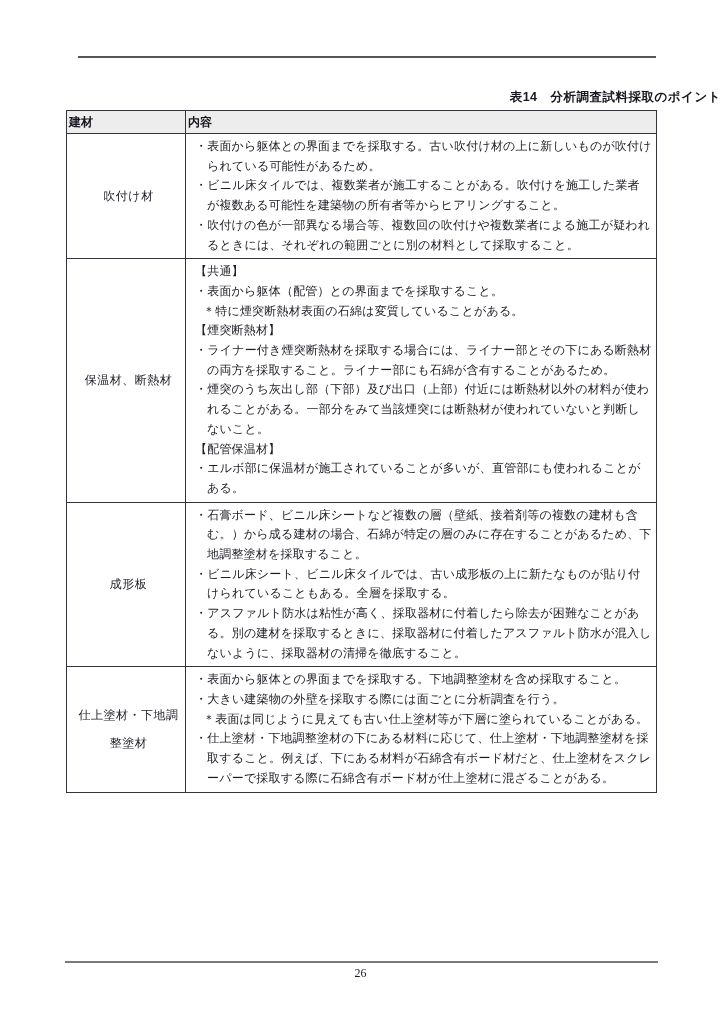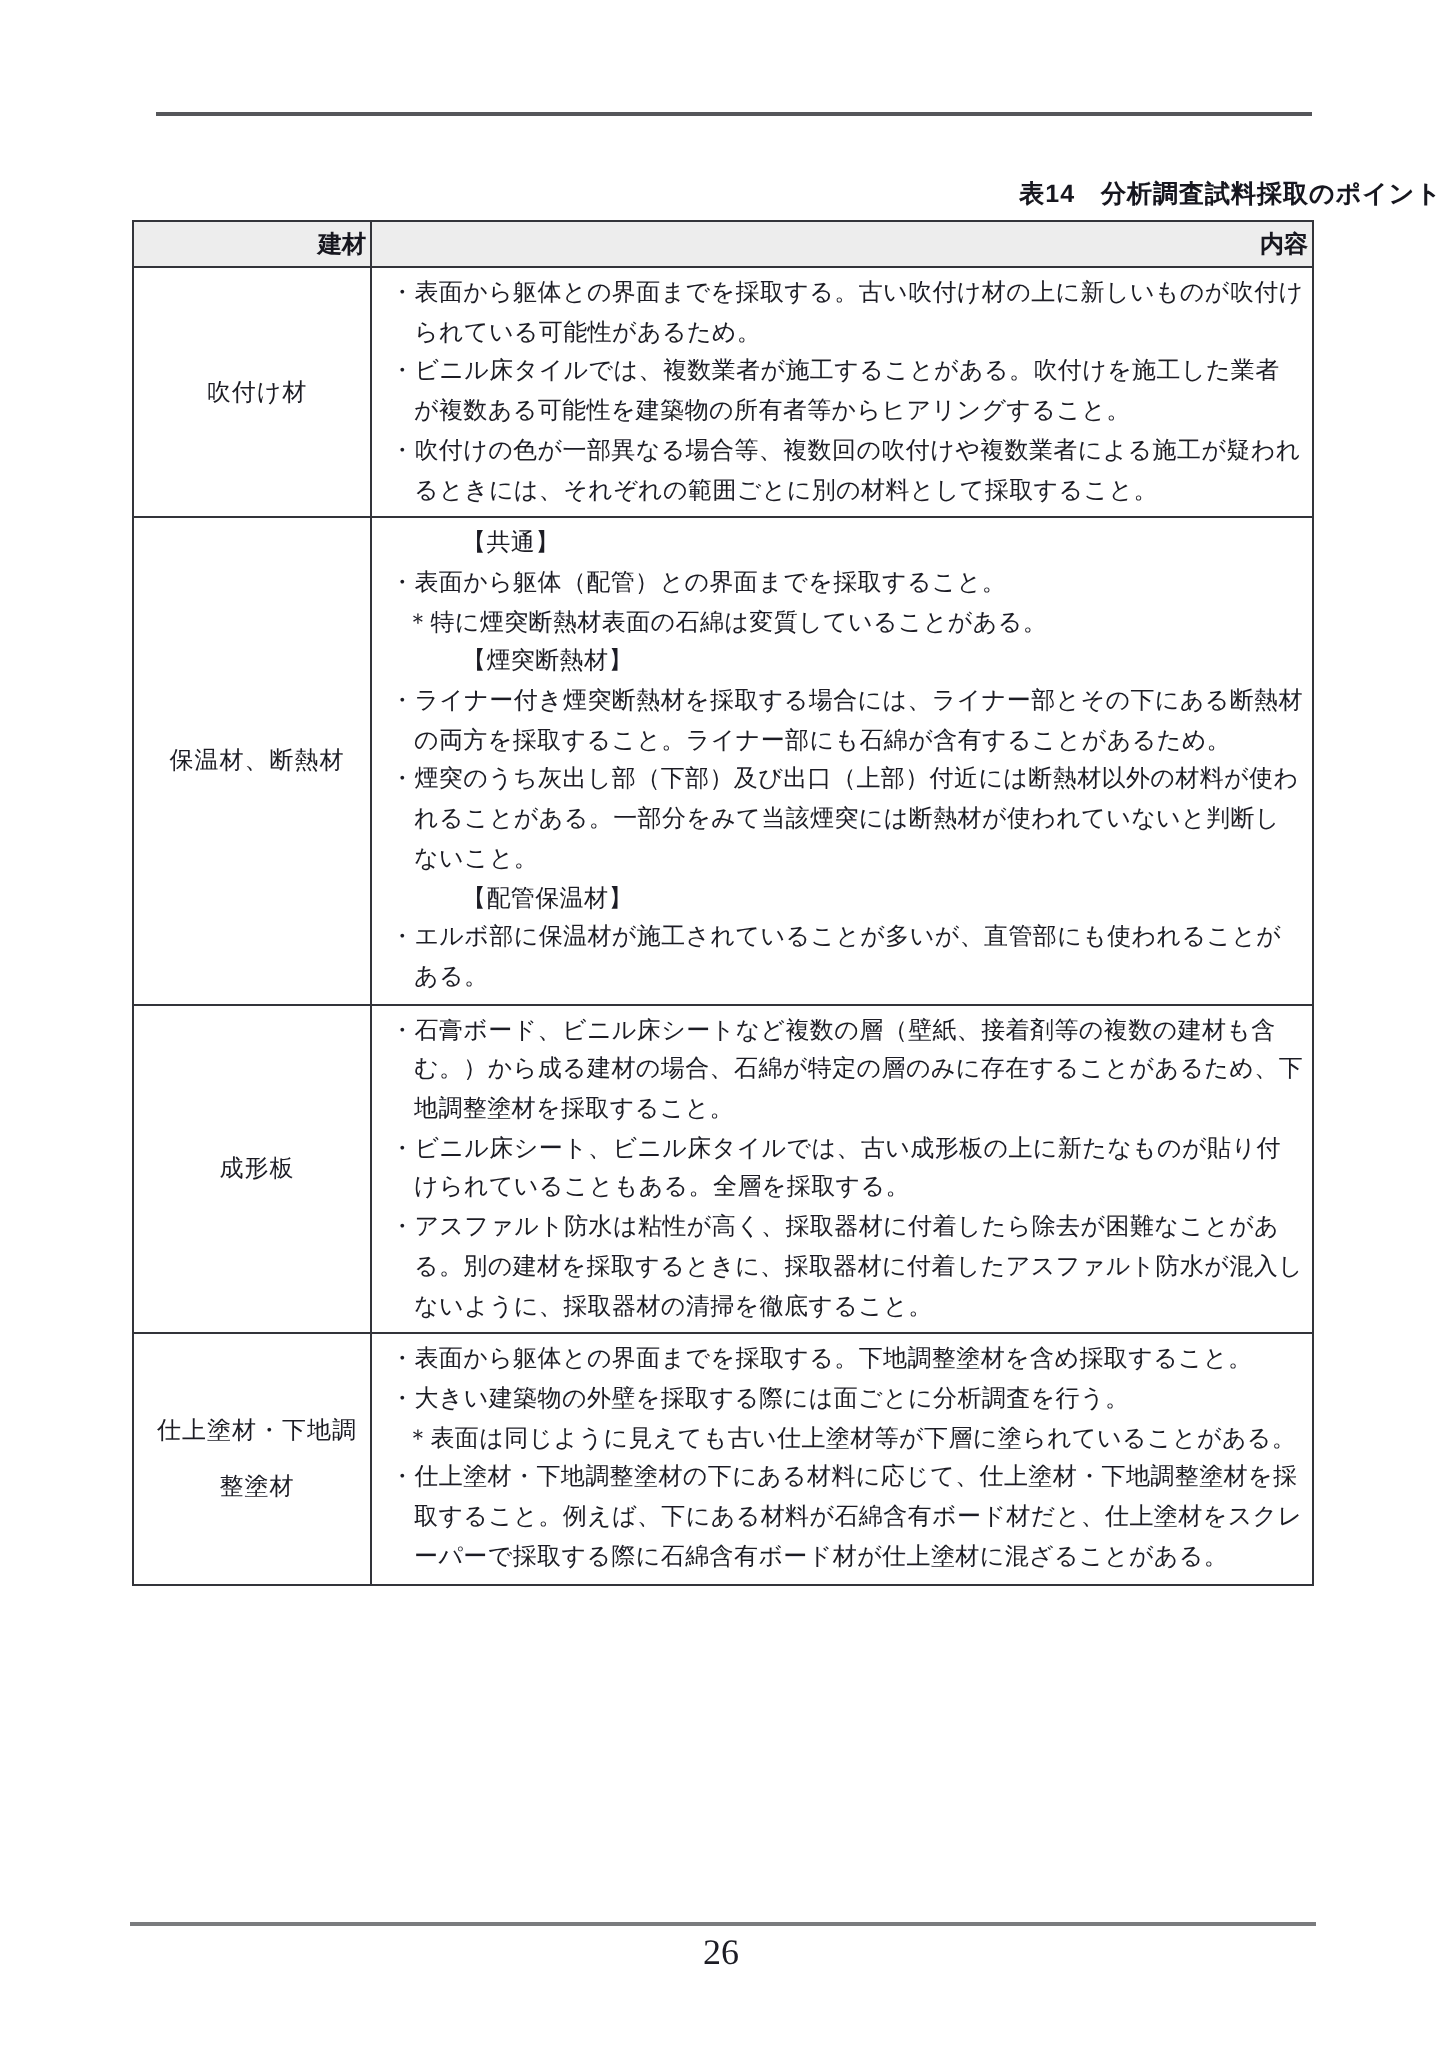--- a/index.html
+++ b/index.html
@@ -66,21 +66,21 @@
   table.doc-table td {
     border: 1.4px solid #33343a;
   }
   table.doc-table th {
     background: #ededed;
     font-family: "Liberation Sans", "DejaVu Sans", sans-serif;
     font-weight: bold;
     font-size: 12px;
     height: 20px;
     padding: 1px 2px;
-    text-align: right;
+    text-align: left;
     color: #17171f;
   }
   td.label-cell {
     vertical-align: middle;
     padding: 2px 2px 2px 7px;
     font-size: 12px;
     line-height: 28px;
     letter-spacing: 0.5px;
     text-align: center;
   }
@@ -95,39 +95,38 @@
     padding-left: 12px;
     text-indent: -12px;
   }
   .item-note {
     margin-left: 8px;
     padding-left: 12px;
     text-indent: -12px;
   }
   .item-section {
     padding-left: 0;
-    margin-left: 36px;
   }
 
   
   .footer-rule {
     position: absolute;
     top: 961px;
     left: 65px;
     right: 63px;
     height: 0;
     border-top: 2.5px solid #7a7b7e;
   }
   .page-number {
     position: absolute;
     top: 966px;
     left: 0;
     width: 100%;
     text-align: center;
-    font-size: 18px;
+    font-size: 12px;
     color: #1c1c24;
   }
 </style>
 </head>
 <body>
 
 <div class="page">
 
   <div class="header-rule"></div>
 

